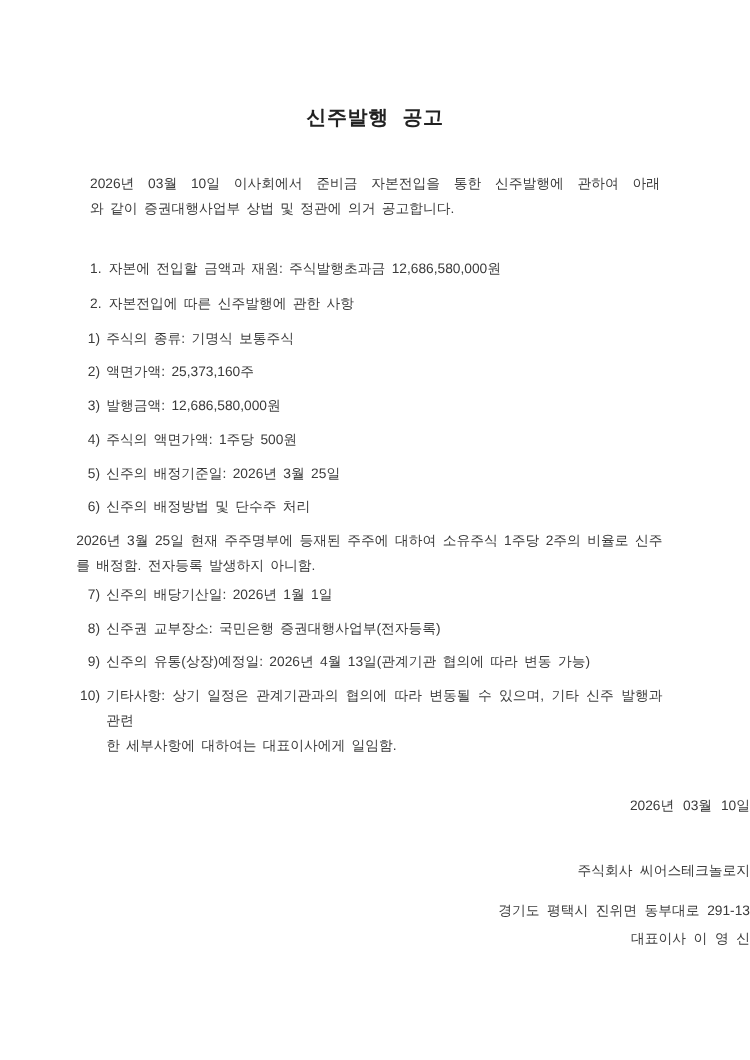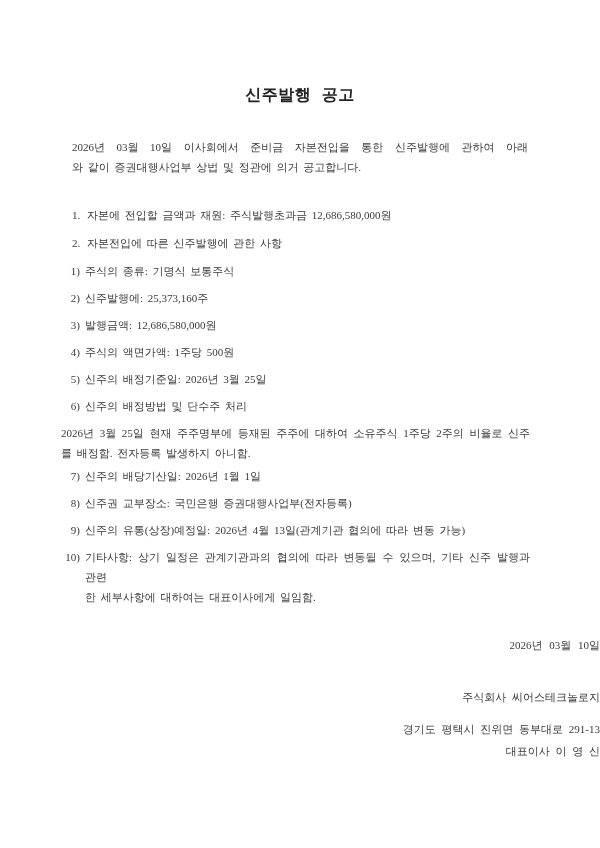--- a/index.html
+++ b/index.html
@@ -2,21 +2,21 @@
 <html><head>
 <meta charset="utf-8">
 <style>
   * { margin: 0; padding: 0; box-sizing: border-box; }
   html, body { background: #ffffff; }
   .page {
     position: relative;
     width: 600px;
     height: 848px;
     background: #ffffff;
-    font-family: Liberation Serif, serif;
+    font-family: Liberation Sans, sans-serif;
     color: #3a3a3a;
     font-size: 11px;
     line-height: 20px;
     word-spacing: 2px;
     overflow: hidden;
   }
   .doc-title {
     padding-top: 86px;
     text-align: center;
     font-size: 16px;
@@ -89,21 +89,21 @@
     <span class="itext">자본전입에 따른 신주발행에 관한 사항</span>
   </div>
 
   <div class="sub first">
     <span class="snum">1)</span>
     <span class="stext">주식의 종류: 기명식 보통주식</span>
   </div>
 
   <div class="sub">
     <span class="snum">2)</span>
-    <span class="stext">신주발행에: 25,373,160주</span>
+    <span class="stext">액면가액: 25,373,160주</span>
   </div>
 
   <div class="sub">
     <span class="snum">3)</span>
     <span class="stext">발행금액: 12,686,580,000원</span>
   </div>
 
   <div class="sub">
     <span class="snum">4)</span>
     <span class="stext">주식의 액면가액: 1주당 500원</span>

